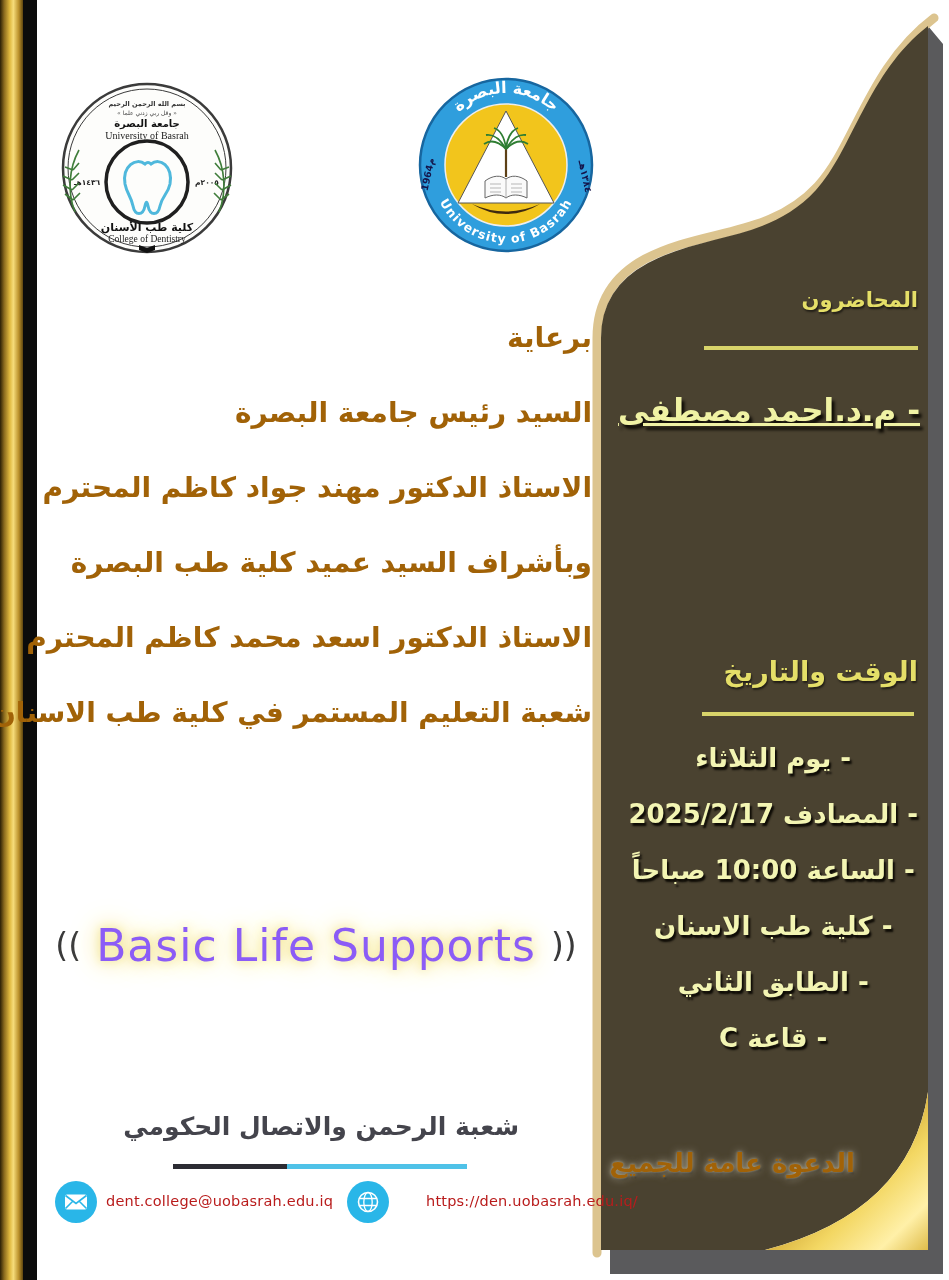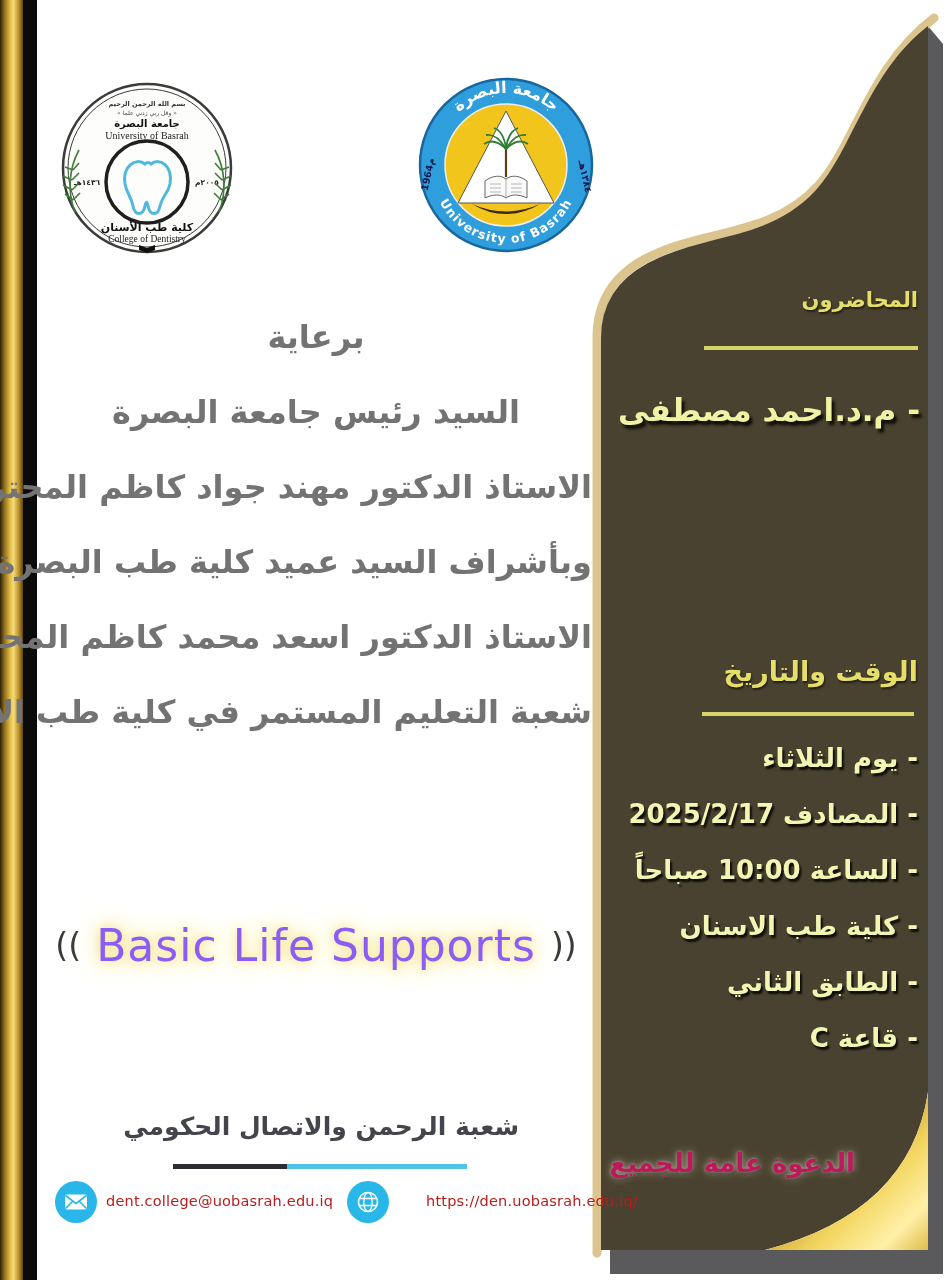--- a/index.html
+++ b/index.html
@@ -10,22 +10,22 @@
   
   .gold-strip{
     position:absolute;left:0;top:0;width:23px;height:1280px;
     background:linear-gradient(90deg,#2b1f05 0%,#8a6a1e 18%,#dfb83e 42%,#f6dc7a 58%,#b98f2a 82%,#5e450f 100%);
   }
   .black-strip{position:absolute;left:23px;top:0;width:14px;height:1280px;background:#0b0b0b;}
   
   #panel-svg{position:absolute;left:0;top:0;width:949px;height:1280px;}
   
   .main-block{
-    position:absolute;left:40px;top:300px;width:552px;text-align:center;direction:rtl;
-    color:#737373;font-weight:bold;font-size:32px;
+    position:absolute;left:40px;top:300px;width:552px;text-align:right;direction:rtl;
+    color:#a16207;font-weight:bold;font-size:28px;
   }
   .main-block .line{height:75px;line-height:75px;white-space:nowrap;}
   
   .event-title{
     position:absolute;left:40px;top:920px;width:552px;text-align:center;direction:ltr;white-space:nowrap;
   }
   .event-title .words{
     font-size:44px;color:#8b5cf6;font-weight:normal;letter-spacing:1px;
     text-shadow:0 0 10px #f2e387,0 0 22px #f2e387,0 0 34px #f8efb4;
   }
@@ -43,30 +43,31 @@
   
   .panel-header{
     position:absolute;right:31px;direction:rtl;text-align:right;white-space:nowrap;
     color:#e5df68;font-weight:bold;text-shadow:1px 2px 2px rgba(0,0,0,0.55);
   }
   .panel-underline{position:absolute;height:4px;background:#d8d46a;}
   .lecturer-name{
     position:absolute;right:29px;top:392px;direction:rtl;text-align:right;white-space:nowrap;
     font-size:31px;font-weight:bold;color:#f0f2a4;
     text-shadow:3px 4px 3px rgba(8,6,1,0.9);
-  }
-  .details-list{position:absolute;right:31px;top:730px;direction:rtl;text-align:right;}
+    text-decoration:underline;
+  }
+  .details-list{position:absolute;right:31px;top:730px;direction:rtl;text-align:center;}
   .details-list .detail{
     height:56px;line-height:56px;white-space:nowrap;
     font-size:26px;font-weight:bold;color:#f3f5b3;
     text-shadow:2px 3px 2px rgba(8,6,1,0.9);
   }
   .invitation-note{
     position:absolute;right:94px;top:1148px;width:230px;direction:rtl;text-align:left;white-space:nowrap;
-    font-size:26px;font-weight:bold;color:#be185d;
+    font-size:26px;font-weight:bold;color:#a16207;
     text-shadow:0 0 9px rgba(255,250,225,0.55),0 0 3px rgba(255,250,225,0.45),1px 2px 2px rgba(0,0,0,0.4);
   }
   .logo-svg{position:absolute;}
   text{font-family:"DejaVu Sans",sans-serif;}
   .serif-txt{font-family:"Liberation Serif",serif;}
 </style>
 </head>
 <body>
 
 <div id="poster">

